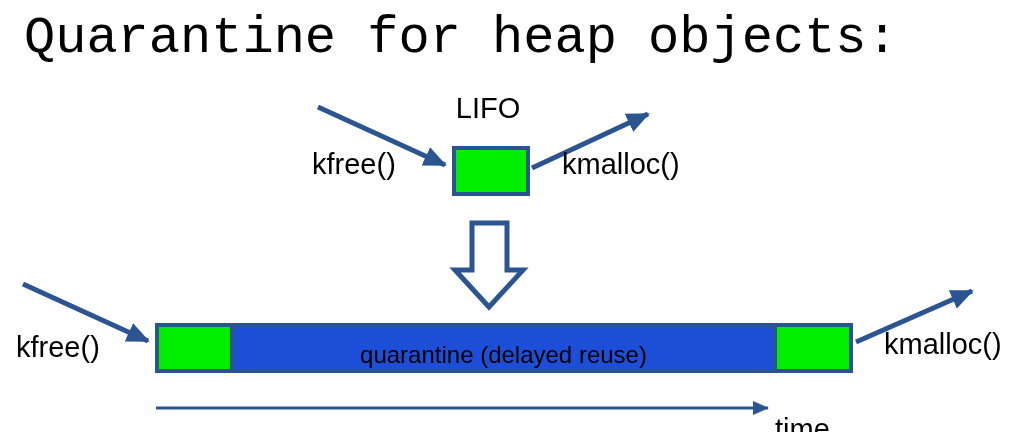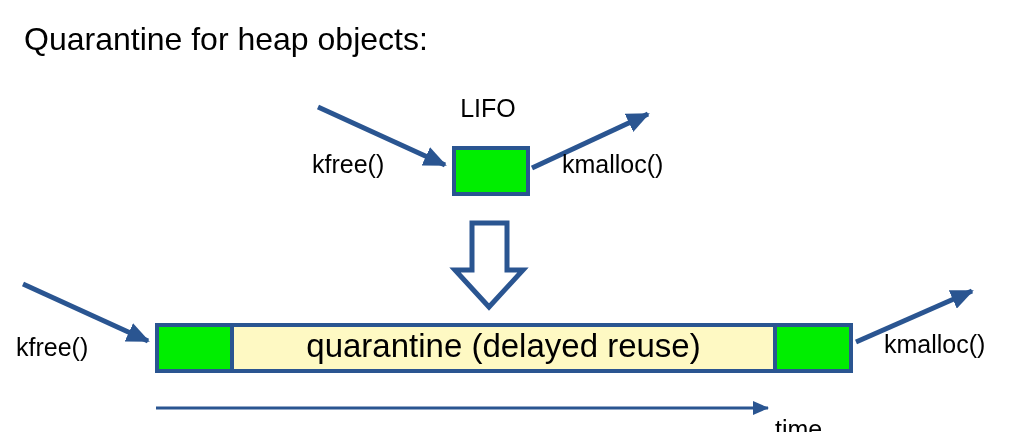--- a/index.html
+++ b/index.html
@@ -8,26 +8,27 @@
     width: 1024px;
     height: 432px;
     background: #ffffff;
     overflow: hidden;
     font-family: "Liberation Sans", sans-serif;
     color: #000000;
   }
   .abs { position: absolute; white-space: nowrap; }
   .title {
     left: 24px; top: 12px;
-    font-size: 32px;
+    font-size: 52px;
     line-height: 54px;
     color: #000000;
+    font-family: Liberation Mono, monospace;
   }
   .label {
-    font-size: 25px;
+    font-size: 29px;
     line-height: 36px;
     color: #000000;
   }
   .lifo-label { left: 452px; top: 90px; width: 72px; text-align: center; }
   .kfree-top     { left: 312px; top: 146px; }
   .kmalloc-top   { left: 562px; top: 146px; }
   .kfree-bottom  { left: 16px;  top: 329px; }
   .kmalloc-bottom{ left: 884px; top: 326px; }
   .time-label    { left: 775px; top: 389px; margin-top: 22px; }
 
@@ -48,25 +49,25 @@
     align-items: stretch;
   }
   .bar-cell { box-sizing: border-box; }
   .bar-free-left {
     width: 75px;
     background: #00ee00;
     border-right: 4px solid #2a5591;
   }
   .bar-quarantine {
     flex: 1;
-    background: #fef9c3;
+    background: #1d4ed8;
     display: flex;
-    align-items: flex-start;
+    align-items: flex-end;
     justify-content: center;
-    font-size: 33px;
+    font-size: 24px;
     color: #000000;
     overflow: hidden;
   }
   .bar-free-right {
     width: 76px;
     background: #00ee00;
     border-left: 4px solid #2a5591;
   }
 
   .arrow-layer {

